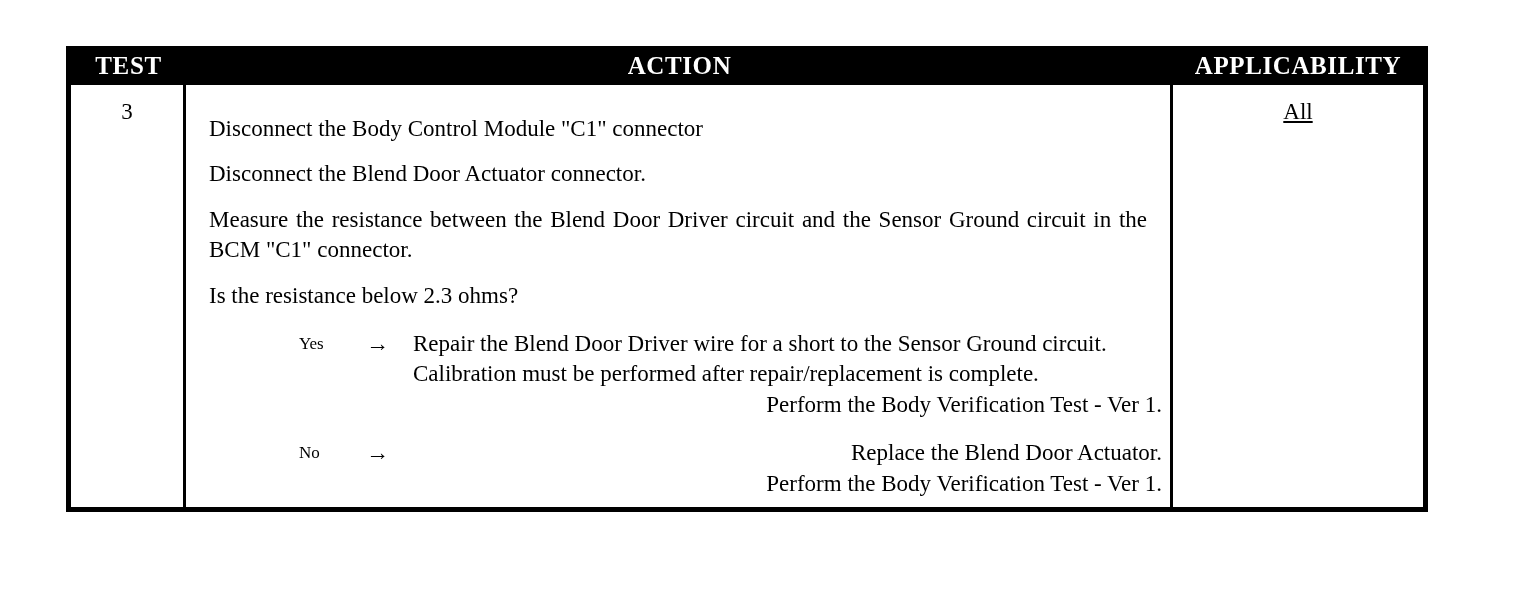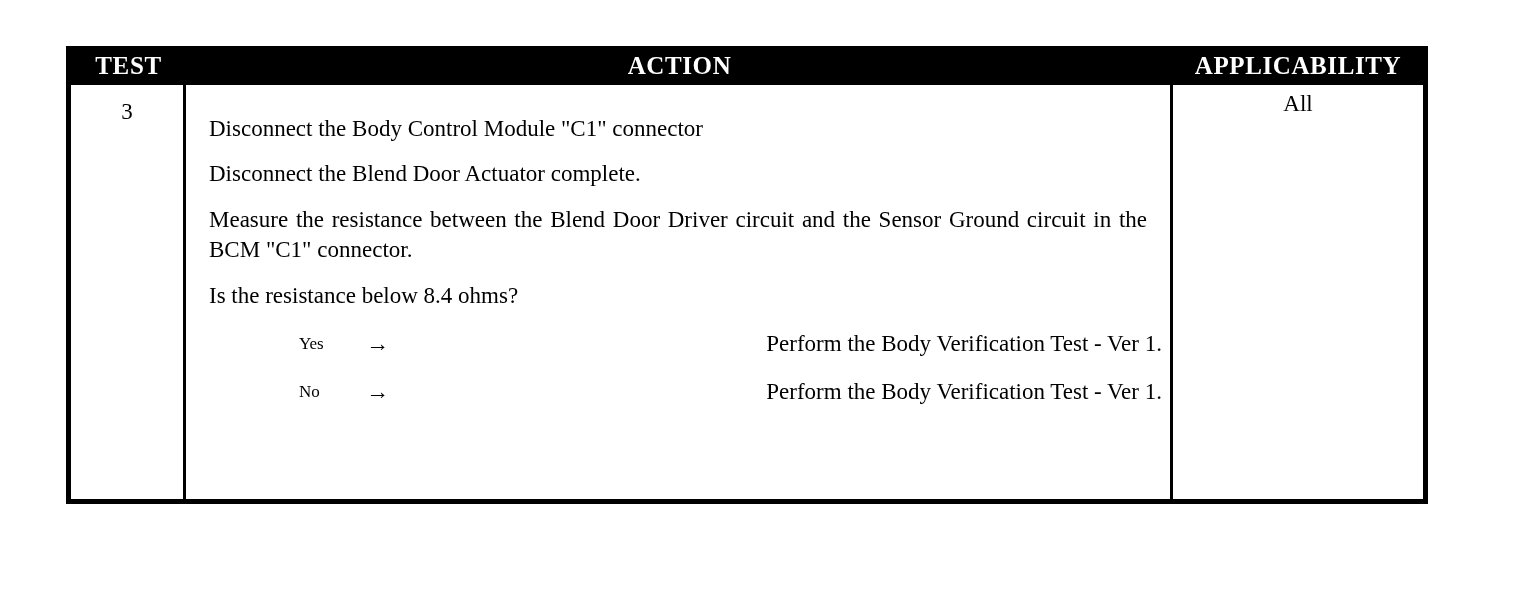--- a/index.html
+++ b/index.html
@@ -71,21 +71,22 @@
     width: 987px;
     border-right: 3px solid #000;
     padding: 14px 8px 0 8px;
     font-size: 23px;
     line-height: 30.4px;
   }
   .td-applic {
     width: 250px;
     text-align: center;
     font-size: 23px;
-    padding-top: 6px;
+    padding-top: 14px;
+    text-decoration: underline;
   }
 
   
   .stmt {
     margin: 15px;
     text-align: justify;
     text-justify: inter-word;
     font-size: 23px;
     line-height: 30.4px;
   }
@@ -138,38 +139,41 @@
     <div class="th th-applic">APPLICABILITY</div>
   </div>
 
   <div class="trow">
 
     <div class="td td-test">3</div>
 
     <div class="td td-action">
 
       <p class="stmt nojust">Disconnect the Body Control Module "C1" connector</p>
-      <p class="stmt nojust">Disconnect the Blend Door Actuator complete.</p>
+      <p class="stmt nojust">Disconnect the Blend Door Actuator connector.</p>
       <p class="stmt">Measure the resistance between the Blend Door Driver circuit and the Sensor Ground circuit in the BCM "C1" connector.</p>
-      <p class="stmt nojust">Is the resistance below 8.4 ohms?</p>
+      <p class="stmt nojust">Is the resistance below 2.3 ohms?</p>
 
       <div class="branches">
 
         <div class="branch">
           <div class="branch-label">Yes</div>
           <div class="branch-arrow">→</div>
           <div class="branch-body">
+            <p class="branch-line">Repair the Blend Door Driver wire for a short to the Sensor Ground circuit.</p>
+            <p class="branch-line">Calibration must be performed after repair/replacement is complete.</p>
             <p class="branch-line nojust">Perform the Body Verification Test - Ver 1.</p>
           </div>
         </div>
 
         <div class="branch">
           <div class="branch-label">No</div>
           <div class="branch-arrow">→</div>
           <div class="branch-body">
+            <p class="branch-line nojust">Replace the Blend Door Actuator.</p>
             <p class="branch-line nojust">Perform the Body Verification Test - Ver 1.</p>
           </div>
         </div>
 
       </div>
     </div>
 
     <div class="td td-applic">All</div>
   </div>
 </div>

